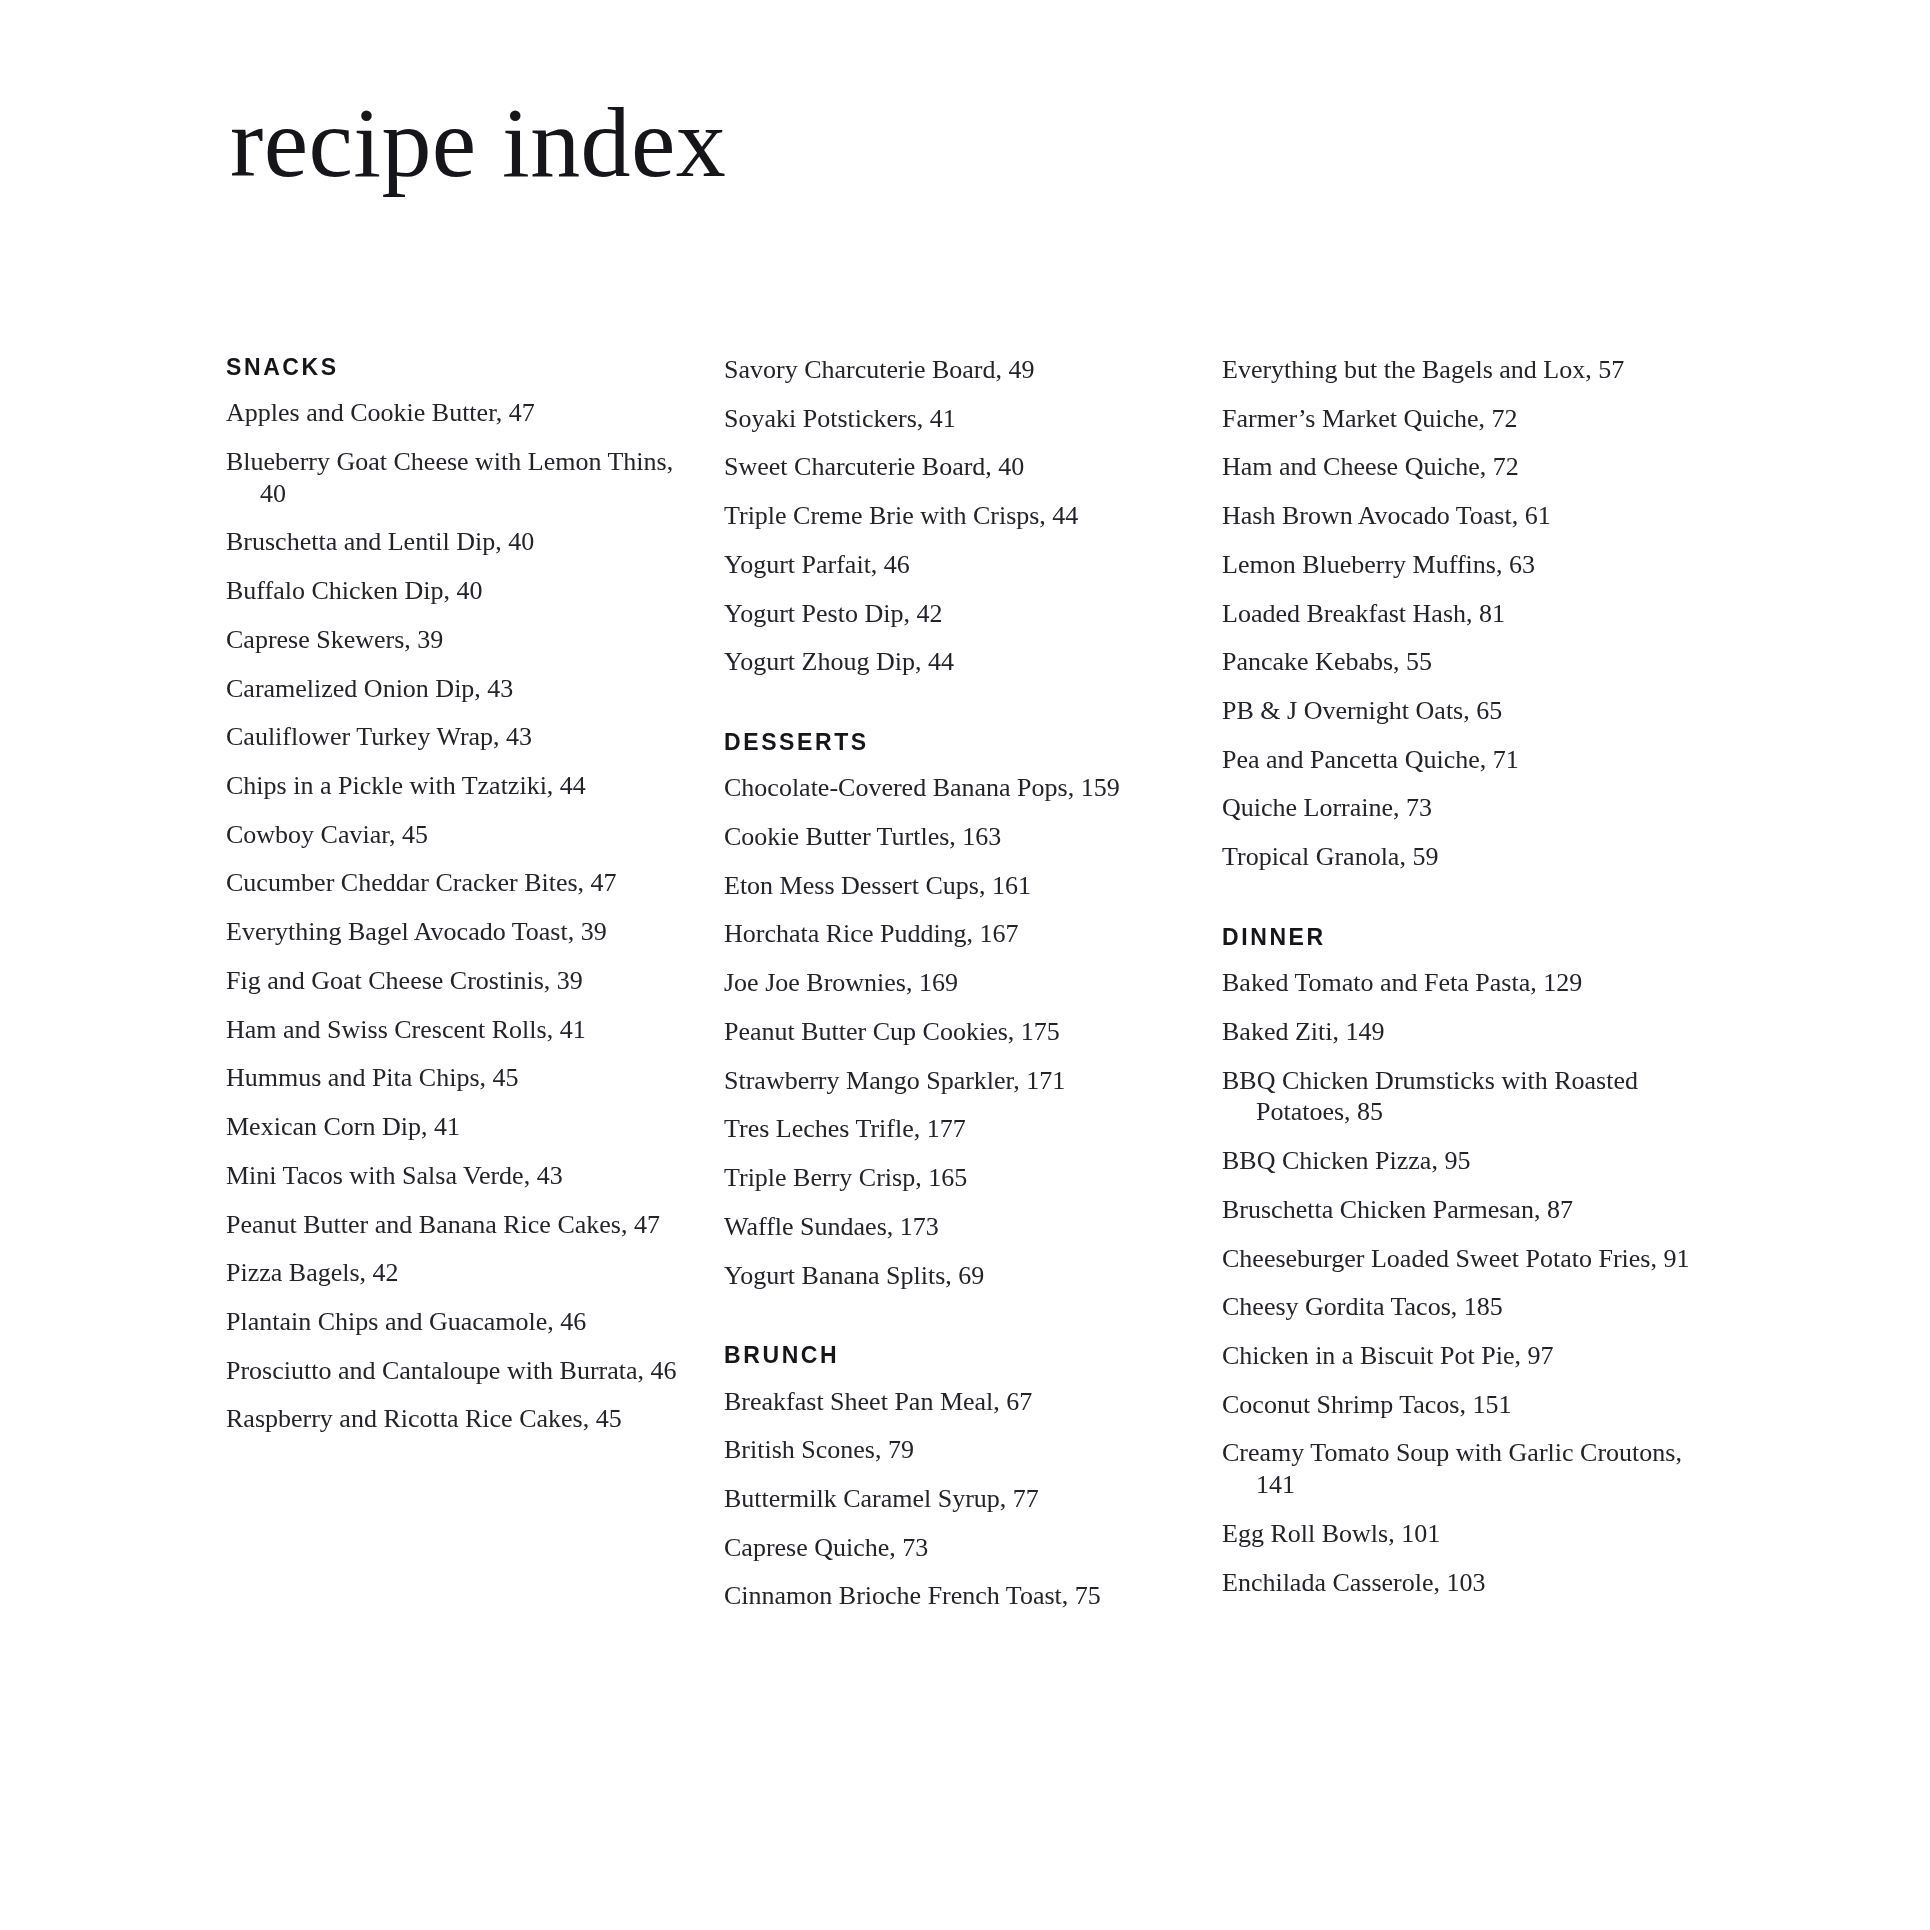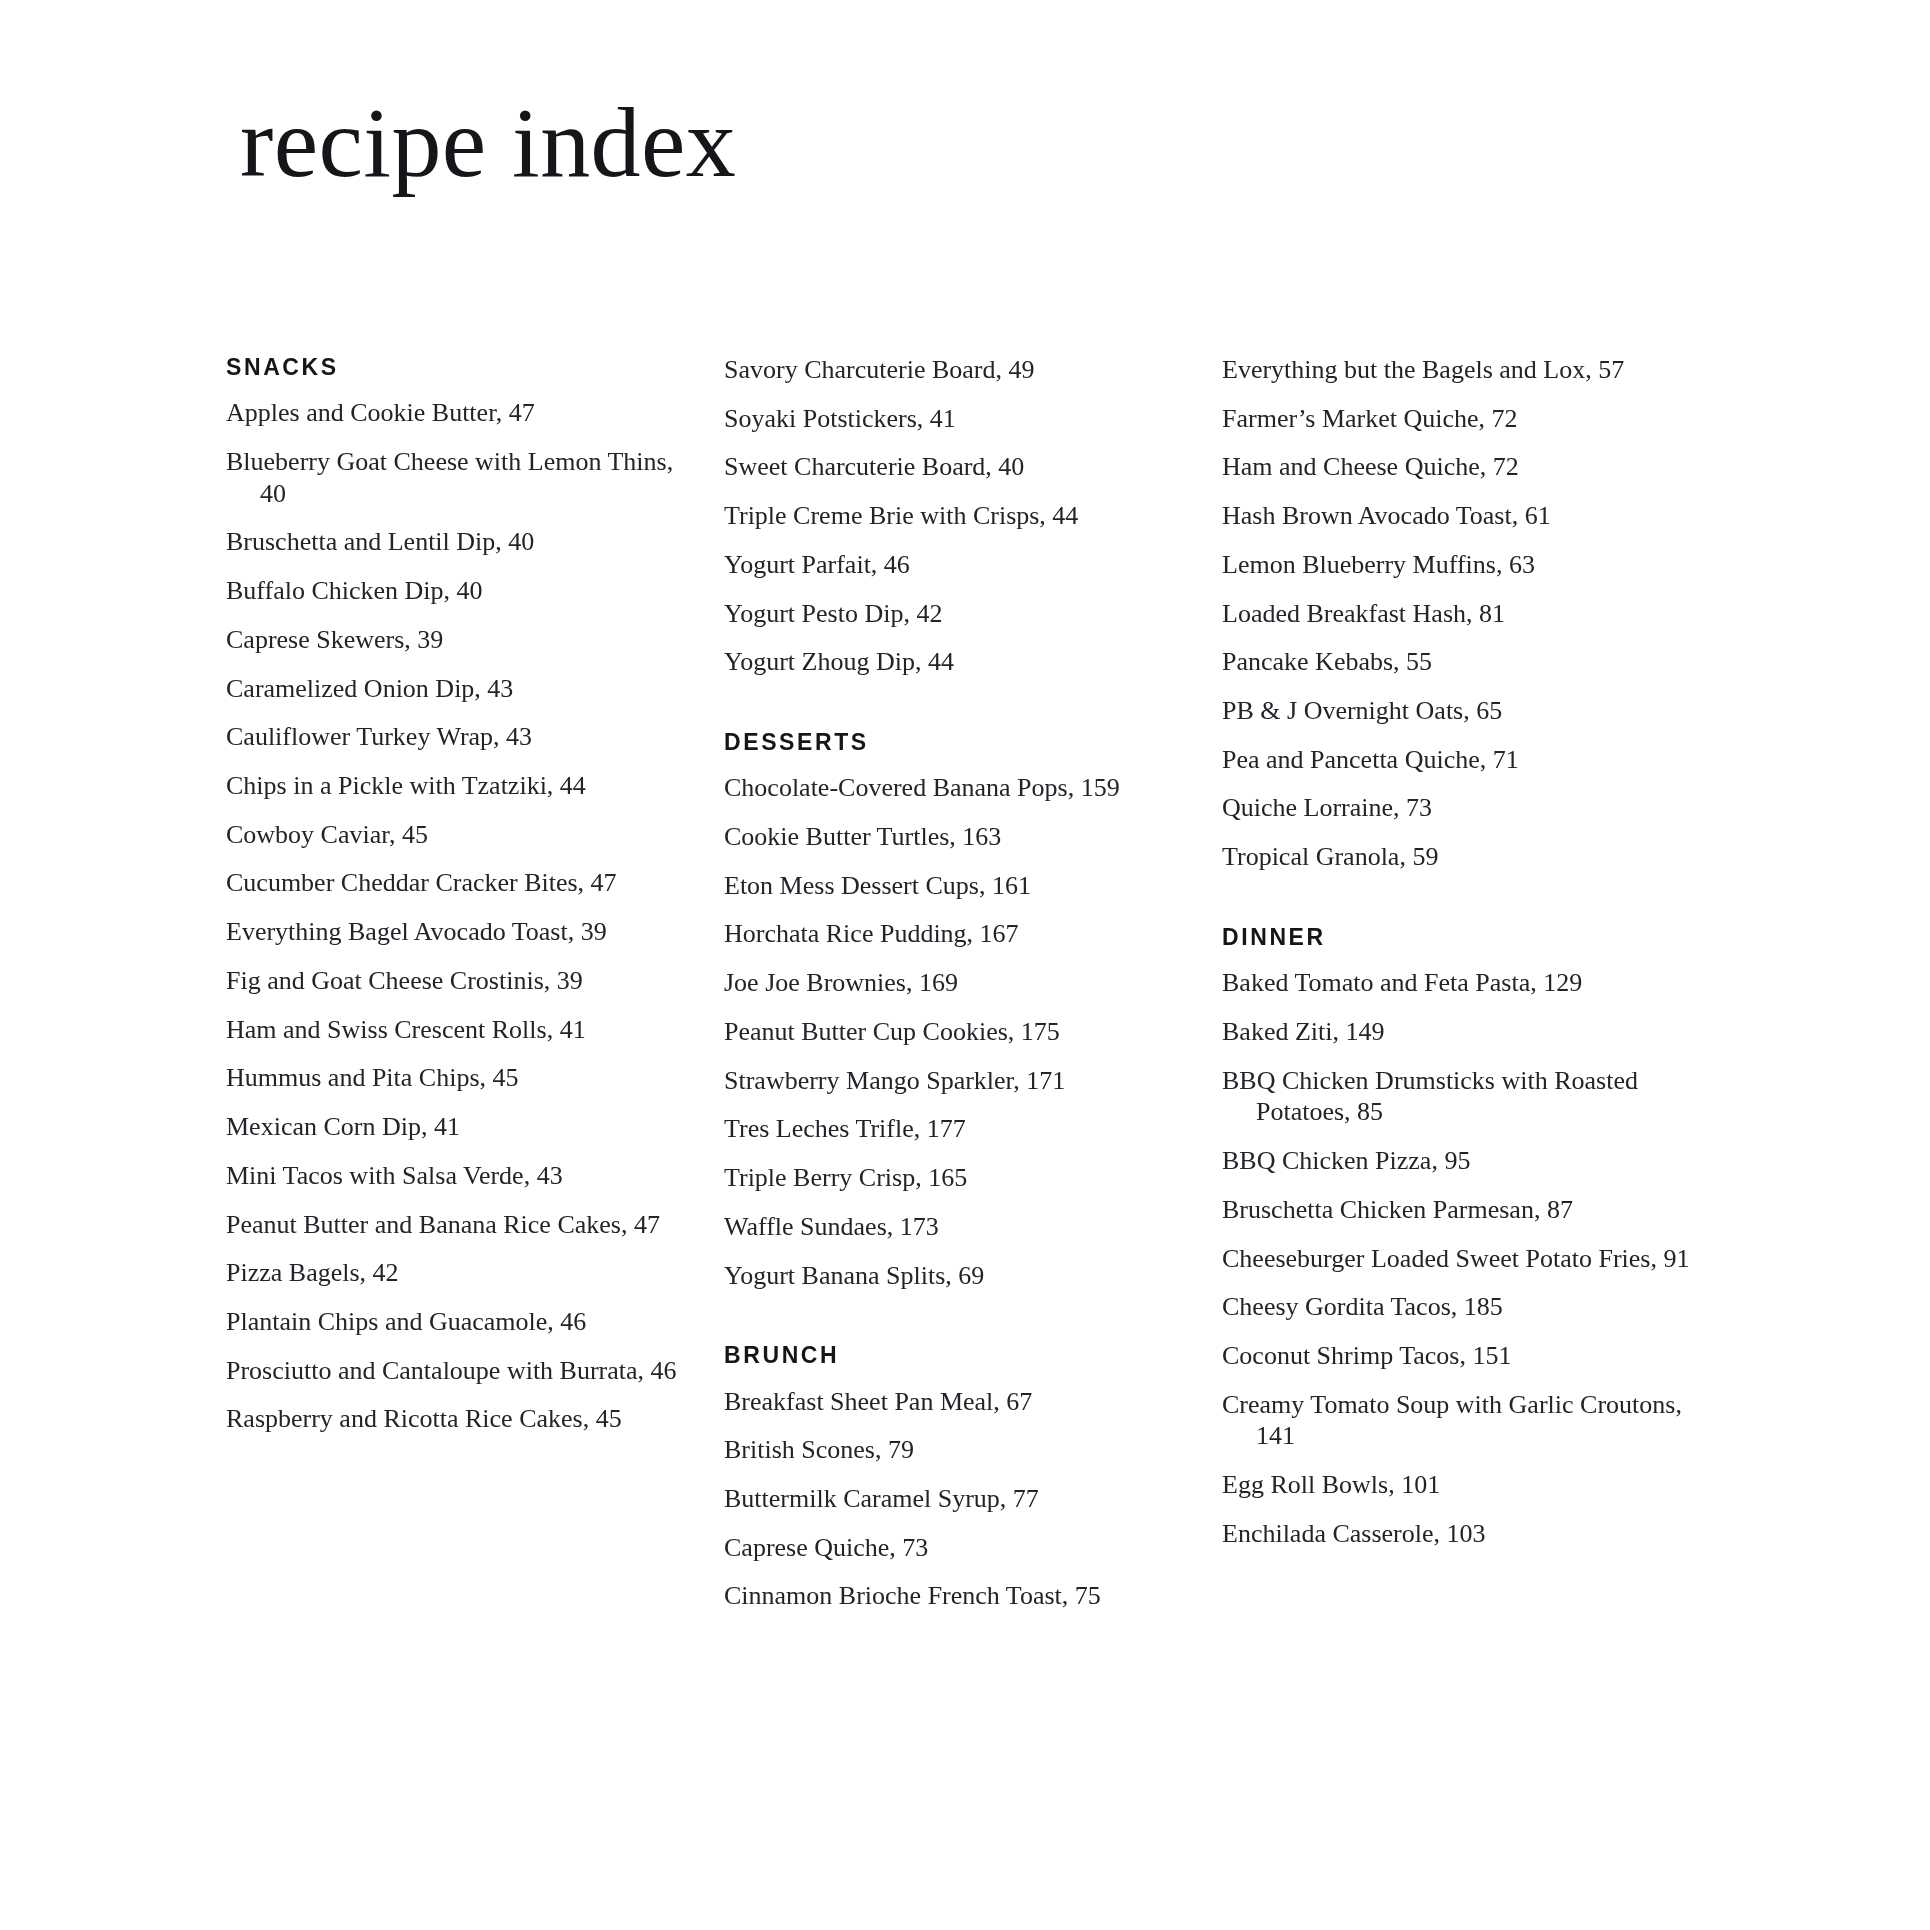--- a/index.html
+++ b/index.html
@@ -17,21 +17,21 @@
   .page {
     position: relative;
     width: 1930px;
     height: 1930px;
     box-sizing: border-box;
     padding: 0;
     overflow: hidden;
   }
   .page-title {
     position: absolute;
-    left: 240px;
+    left: 230px;
     top: 93px;
     font-family: "Liberation Serif", "DejaVu Serif", serif;
     font-size: 100px;
     font-weight: 400;
     letter-spacing: 0.4px;
     color: #15151a;
     line-height: 1.0;
   }
   .columns {
     position: absolute;
@@ -163,20 +163,21 @@
       </div>
       <div class="section">
         <div class="section-head">DINNER</div>
         <div class="entry">Baked Tomato and Feta Pasta, 129</div>
         <div class="entry">Baked Ziti, 149</div>
         <div class="entry">BBQ Chicken Drumsticks with Roasted Potatoes, 85</div>
         <div class="entry">BBQ Chicken Pizza, 95</div>
         <div class="entry">Bruschetta Chicken Parmesan, 87</div>
         <div class="entry">Cheeseburger Loaded Sweet Potato Fries, 91</div>
         <div class="entry">Cheesy Gordita Tacos, 185</div>
+        <div class="entry">Chicken in a Biscuit Pot Pie, 97</div>
         <div class="entry">Coconut Shrimp Tacos, 151</div>
         <div class="entry">Creamy Tomato Soup with Garlic Croutons, 141</div>
         <div class="entry">Egg Roll Bowls, 101</div>
         <div class="entry">Enchilada Casserole, 103</div>
       </div>
     </div>
 
   </div>
 </div>
 

